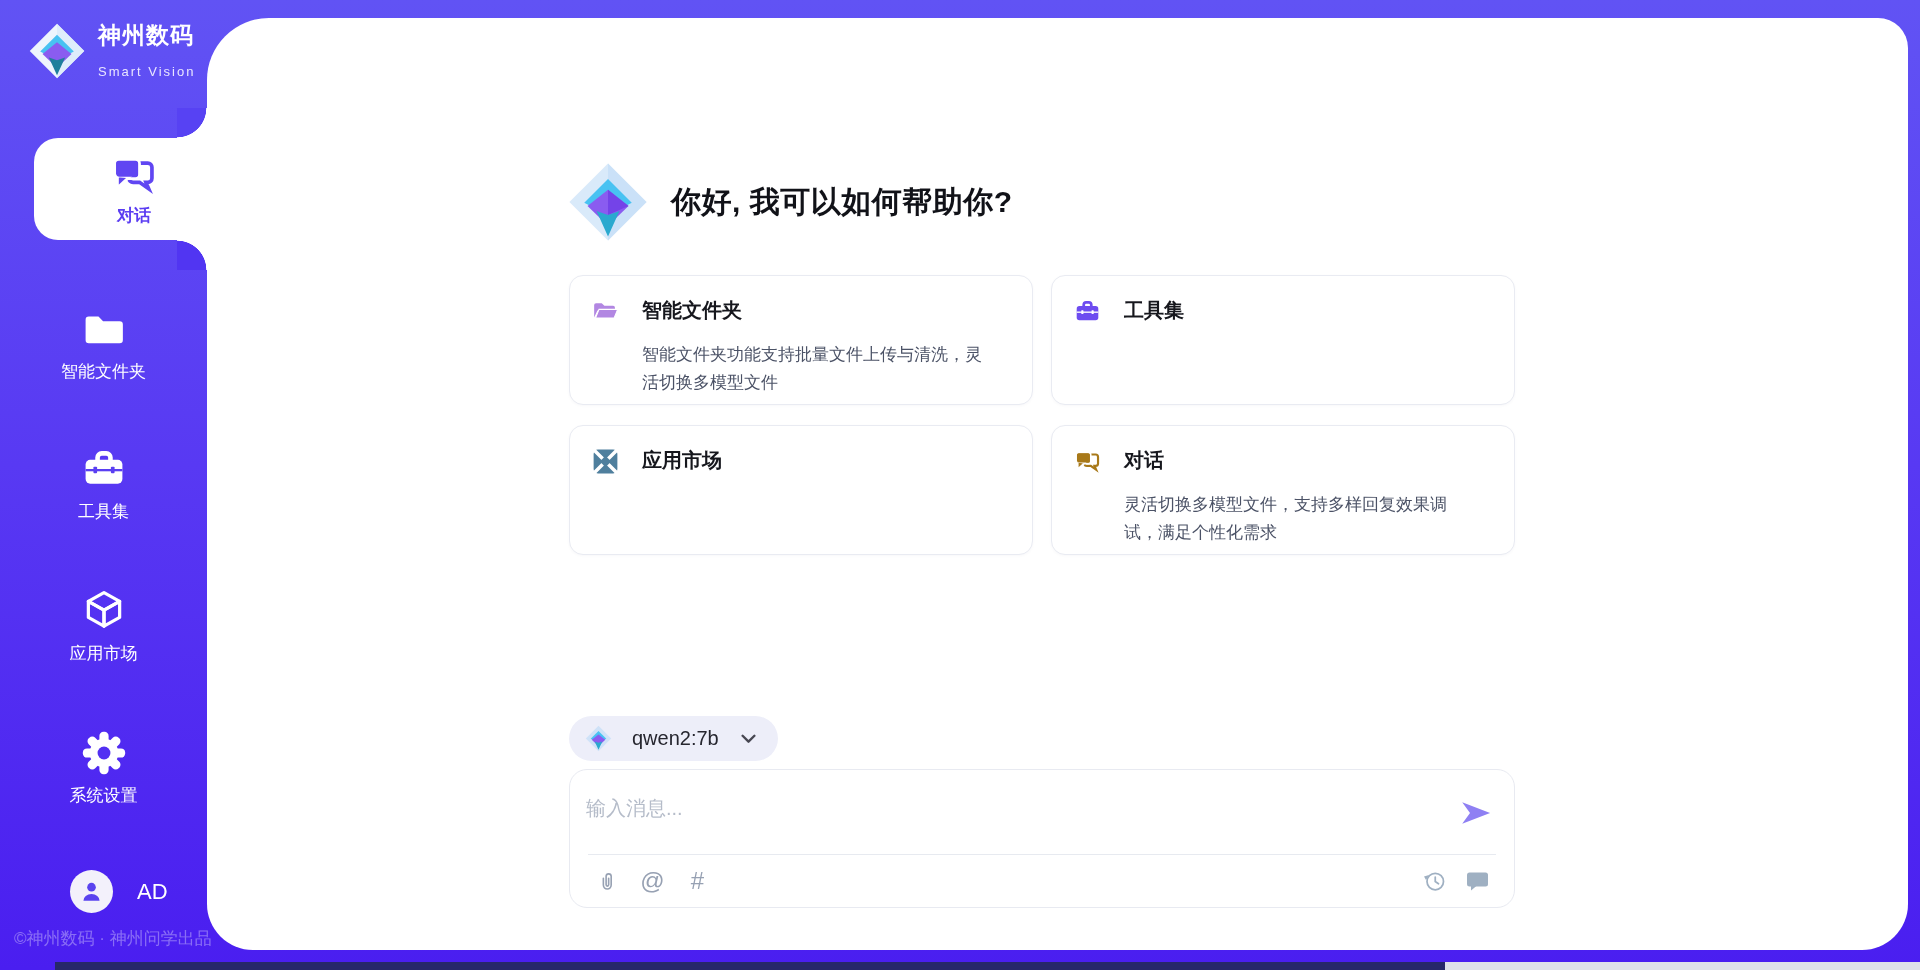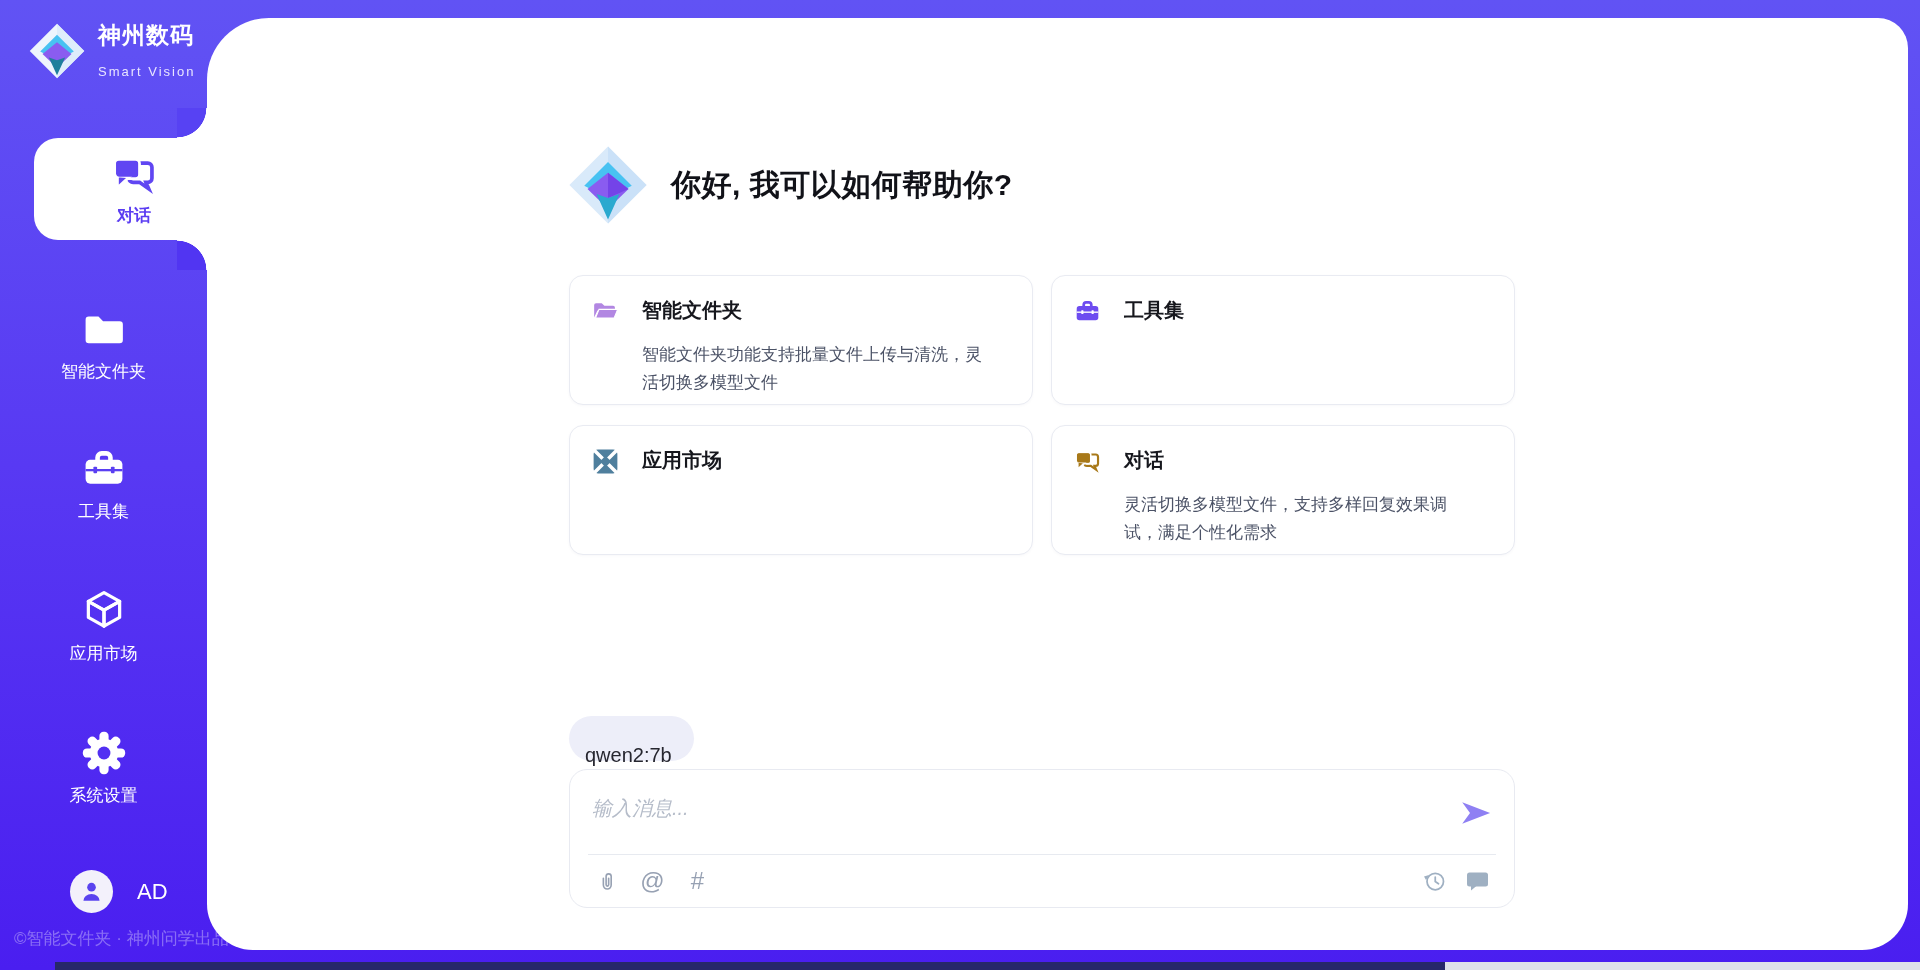--- a/index.html
+++ b/index.html
@@ -41,52 +41,52 @@
   .avatar{width:43px;height:43px;border-radius:50%;background:#f3f1fb;display:flex;align-items:center;justify-content:center;}
   .avatar svg{width:27px;height:27px;}
   .user-name{color:#fff;font-size:22px;}
   .side-footer{position:absolute;left:14px;top:927px;color:rgba(255,255,255,0.35);font-size:17px;}
 
   
   .panel{
     position:absolute;left:207px;top:18px;right:12px;bottom:20px;
     background:#fff;border-radius:62px 30px 46px 46px;z-index:1;
   }
-  .hero{position:absolute;left:360px;top:126px;display:flex;align-items:center;gap:22px;}
+  .hero{position:absolute;left:360px;top:143px;display:flex;align-items:center;gap:22px;}
   .hero .gem{width:82px;height:82px;}
   .hero-title{font-size:30px;font-weight:700;color:#111218;letter-spacing:0.5px;}
 
   .cards{position:absolute;left:362px;top:257px;display:grid;
     grid-template-columns:464px 464px;grid-auto-rows:130px;column-gap:18px;row-gap:20px;}
   .card{
     background:#fff;border:1px solid #e9ebf2;border-radius:14px;
     padding:21px 22px 0 22px;display:grid;grid-template-columns:28px 1fr;column-gap:22px;
     box-shadow:0 1px 3px rgba(40,40,90,0.03);cursor:pointer;
   }
   .card .cico{width:27px;height:27px;margin-top:1px;}
   .card-title{font-size:20px;font-weight:700;color:#16171d;line-height:27px;}
   .card-desc{grid-column:2;font-size:17px;color:#4b5266;line-height:1.62;margin-top:9px;padding-right:14px;}
   .ci-0{color:#b287e2;} .ci-1{color:#6d4cf0;} .ci-2{color:#4f7f9d;} .ci-3{color:#a87919;}
 
   .model-pill{
     position:absolute;left:362px;top:698px;height:45px;border-radius:23px;
-    background:#edeef9;display:inline-flex;align-items:center;gap:28px;
-    padding:0 22px 0 16px;cursor:pointer;flex-direction:column;
+    background:#edeef9;display:inline-flex;align-items:center;gap:20px;
+    padding:0 22px 0 16px;cursor:pointer;
   }
   .model-pill .gem{width:27px;height:27px;}
   .model-label{font-size:20px;color:#26262f;}
   .model-pill svg.chev{width:15px;height:10px;margin-left:2px;}
 
   .composer{
     position:absolute;left:362px;top:751px;width:946px;height:139px;
     background:#fff;border:1.5px solid #e8eaf1;border-radius:18px;
   }
   .composer input{
-    position:absolute;left:20px;top:18px;width:840px;height:40px;border:none;outline:none;
-    font-size:20px;color:#33343c;font-family:inherit;background:transparent;font-style:italic;
+    position:absolute;left:14px;top:18px;width:840px;height:40px;border:none;outline:none;
+    font-size:20px;color:#33343c;font-family:inherit;background:transparent;
   }
   .composer input::placeholder{color:#b5bcc9;}
   .send-btn{position:absolute;right:22px;top:28px;width:32px;height:30px;cursor:pointer;}
   .comp-divider{position:absolute;left:18px;right:18px;top:84px;height:1px;background:#e7eaf0;}
   .comp-tools{position:absolute;left:25px;top:98px;display:flex;align-items:center;gap:20px;color:#97a1b3;}
   .comp-tools .tool{width:25px;height:25px;display:flex;align-items:center;justify-content:center;cursor:pointer;}
   .sym{font-size:24px;color:#97a1b3;line-height:1;}
   .comp-right{position:absolute;right:24px;top:98px;display:flex;align-items:center;gap:18px;color:#9fb0c2;}
   .comp-right .tool{width:25px;height:25px;cursor:pointer;}
 
@@ -278,16 +278,16 @@
 <div class="user-row">
   <div class="avatar">
     <svg viewBox="0 0 100 100">
       <circle cx="50" cy="34" r="16" fill="#5a43ef"></circle>
       <path d="M20,84 a30,25 0 0 1 60,0 z" fill="#5a43ef"></path>
     </svg>
   </div>
   <span class="user-name">AD</span>
 </div>
 
-<div class="side-footer">©智能文件夹 · 神州问学出品</div>
+<div class="side-footer">©神州数码 · 神州问学出品</div>
 
 <div class="bottom-strip"></div>
 <div class="bottom-strip2"></div>
 
 </body></html>

